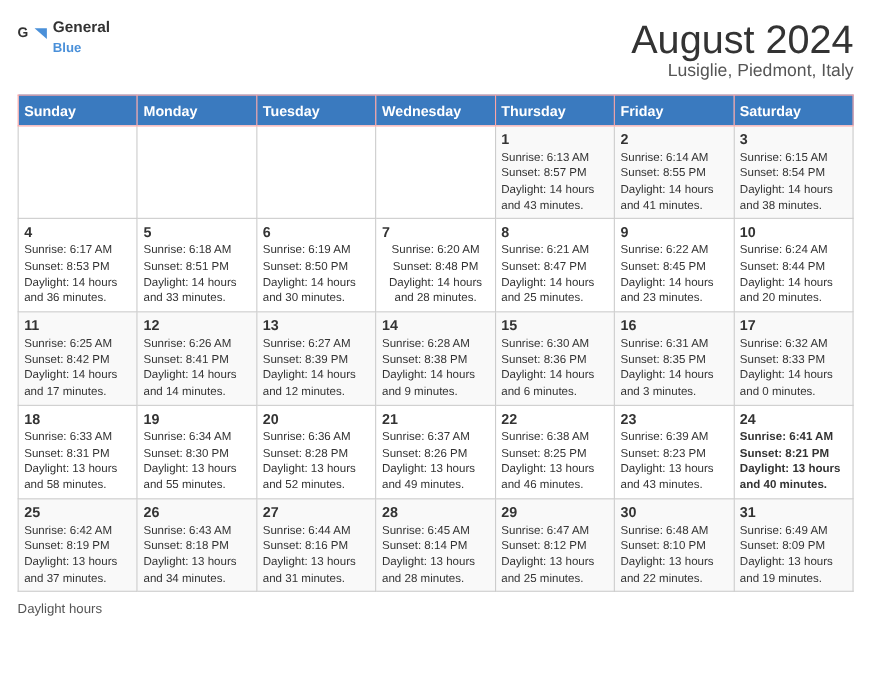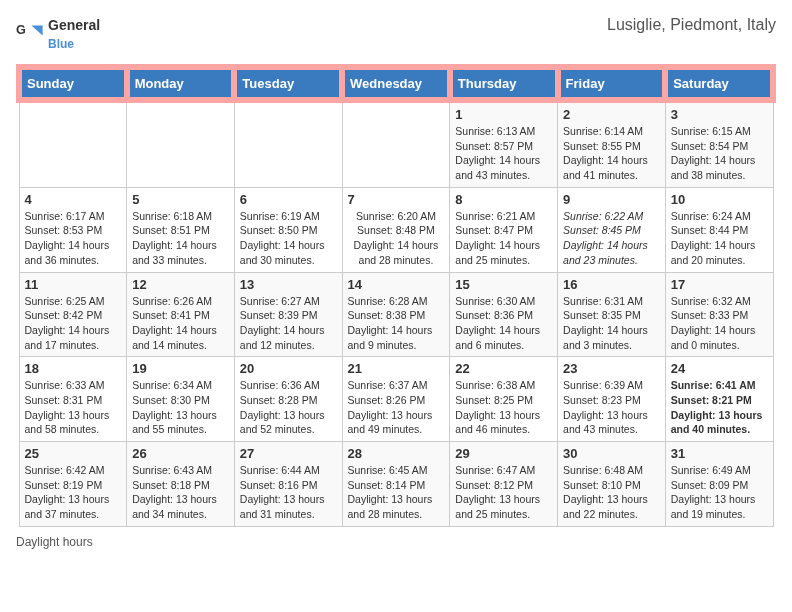--- a/index.html
+++ b/index.html
@@ -53,21 +53,21 @@
       border-collapse: collapse;
       font-size: 11px;
     }
     thead tr th {
       background-color: #3a7abf;
       color: #fff;
       text-align: left;
       padding: 6px 5px;
       font-size: 13px;
       font-weight: bold;
-      border: 6px solid #fca5a5;
+      border: 1px solid #fca5a5;
     }
     tbody tr td {
       border: 1px solid #ccc;
       padding: 4px 5px;
       vertical-align: top;
       width: 108px;
       min-height: 80px;
       background: #fff;
     }
     tbody tr:nth-child(odd) td {
@@ -102,20 +102,21 @@
     <svg class="logo-icon" viewBox="0 0 40 40">
       <text x="0" y="20" font-size="18" font-weight="bold" fill="#333">G</text>
       <polygon points="22,8 38,8 38,22" fill="#4a90d9"></polygon>
     </svg>
     <div>
       <span class="logo-text-general">General</span><br>
       <span class="logo-text-blue">Blue</span>
     </div>
   </div>
   <div class="title-block">
+    <div class="main-title">August 2024</div>
     <div class="subtitle">Lusiglie, Piedmont, Italy</div>
   </div>
 </div>
 
 <table>
   <thead>
     <tr>
     <th>Sunday</th>
         <th>Monday</th>
         <th>Tuesday</th>
@@ -176,21 +177,21 @@
 Daylight: 14 hours and 28 minutes.</div>
         </td>
         <td>
           <span class="day-number">8</span>
           <div class="day-info" style="white-space: pre-line;">Sunrise: 6:21 AM
 Sunset: 8:47 PM
 Daylight: 14 hours and 25 minutes.</div>
         </td>
         <td>
           <span class="day-number">9</span>
-          <div class="day-info" style="white-space: pre-line; font-style: italic;">Sunrise: 6:22 AM
+          <div class="day-info" style="white-space: pre-line;">Sunrise: 6:22 AM
 Sunset: 8:45 PM
 Daylight: 14 hours and 23 minutes.</div>
         </td>
         <td>
           <span class="day-number">10</span>
           <div class="day-info" style="white-space: pre-line;">Sunrise: 6:24 AM
 Sunset: 8:44 PM
 Daylight: 14 hours and 20 minutes.</div>
         </td>
       </tr>

